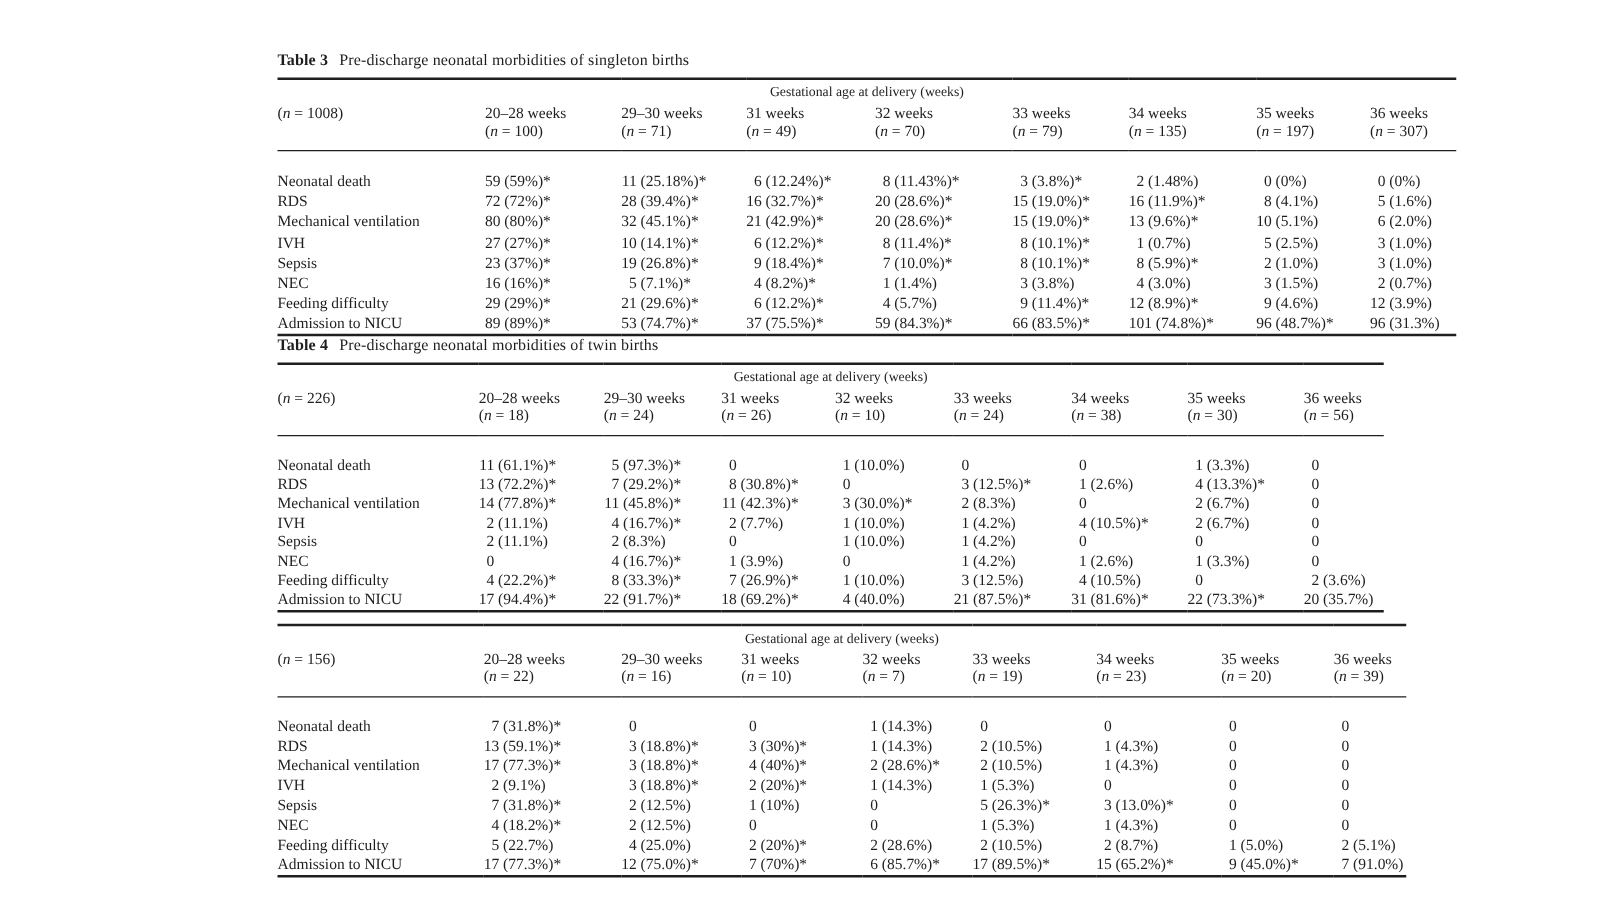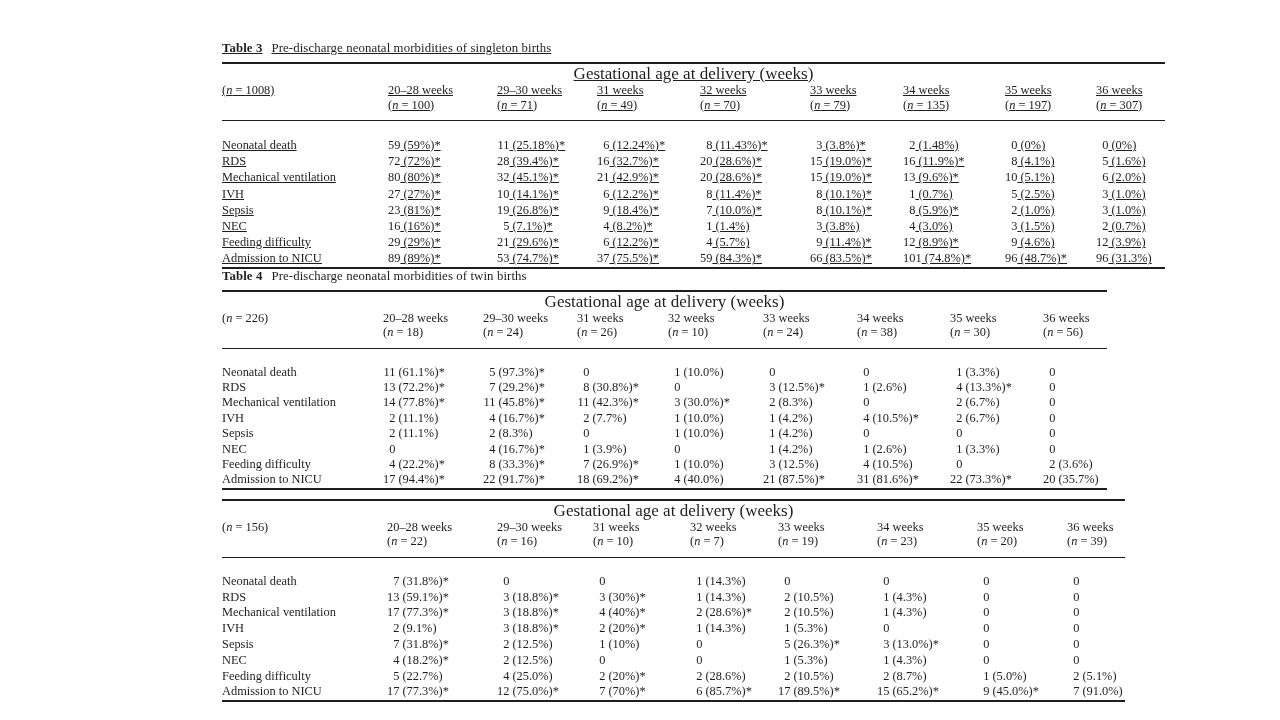--- a/index.html
+++ b/index.html
@@ -16,40 +16,40 @@
     letter-spacing:.1px;
   }
   .tbl-title .tlabel{font-weight:bold;margin-right:9px;}
   table.datatable{
     border-collapse:collapse;table-layout:fixed;
     border-top:2px solid #1e1e1e;border-bottom:2px solid #1e1e1e;
     font-size:12.4px;
   }
   table.datatable td{padding:0;white-space:nowrap;overflow:visible;}
   tr.span-row td{
-    text-align:center;line-height:14px;padding-top:3px;font-size:17px;
+    text-align:center;line-height:14px;padding-top:3px;font-size:11px;
   }
   tr.colhead-row td{
     vertical-align:top;border-bottom:1.5px solid #1e1e1e;
     padding-top:2px;padding-bottom:8px;line-height:14.5px;
   }
   tbody tr:first-child td{padding-top:16px;}
   .t0 tbody td{line-height:16.2px;}
   .t1 tbody td{line-height:15.4px;}
   .t2 tbody td{line-height:15.8px;}
   .num{display:inline-block;min-width:2ch;text-align:right;}
   .wk,.wn{display:block;}
   i{font-style:italic;}
 </style>
 </head>
 <body>
 
 <div class="content">
 
-  <section class="tbl-section" style="width:943px;text-decoration:underline;">
+  <section class="tbl-section" style="width:943px;">
     <div class="tbl-title"><span class="tlabel">Table 3</span><span>Pre-discharge neonatal morbidities of singleton births</span></div>
     <div class="grid-slot">
         <table class="datatable t0" style="width:100%">
           <colgroup>
             <col style="width:166px">
             <col style="width:109px">
             <col style="width:100px">
             <col style="width:103px">
             <col style="width:110px">
             <col style="width:93px">
@@ -137,21 +137,21 @@
               <td><span class="num">10</span><span> (14.1%)*</span></td>
               <td><span class="num">6</span><span> (12.2%)*</span></td>
               <td><span class="num">8</span><span> (11.4%)*</span></td>
               <td><span class="num">8</span><span> (10.1%)*</span></td>
               <td><span class="num">1</span><span> (0.7%)</span></td>
               <td><span class="num">5</span><span> (2.5%)</span></td>
               <td><span class="num">3</span><span> (1.0%)</span></td>
             </tr>
             <tr>
               <td>Sepsis</td>
-              <td><span class="num">23</span><span> (81%)*</span></td>
+              <td><span class="num">23</span><span> (37%)*</span></td>
               <td><span class="num">19</span><span> (26.8%)*</span></td>
               <td><span class="num">9</span><span> (18.4%)*</span></td>
               <td><span class="num">7</span><span> (10.0%)*</span></td>
               <td><span class="num">8</span><span> (10.1%)*</span></td>
               <td><span class="num">8</span><span> (5.9%)*</span></td>
               <td><span class="num">2</span><span> (1.0%)</span></td>
               <td><span class="num">3</span><span> (1.0%)</span></td>
             </tr>
             <tr>
               <td>NEC</td>

